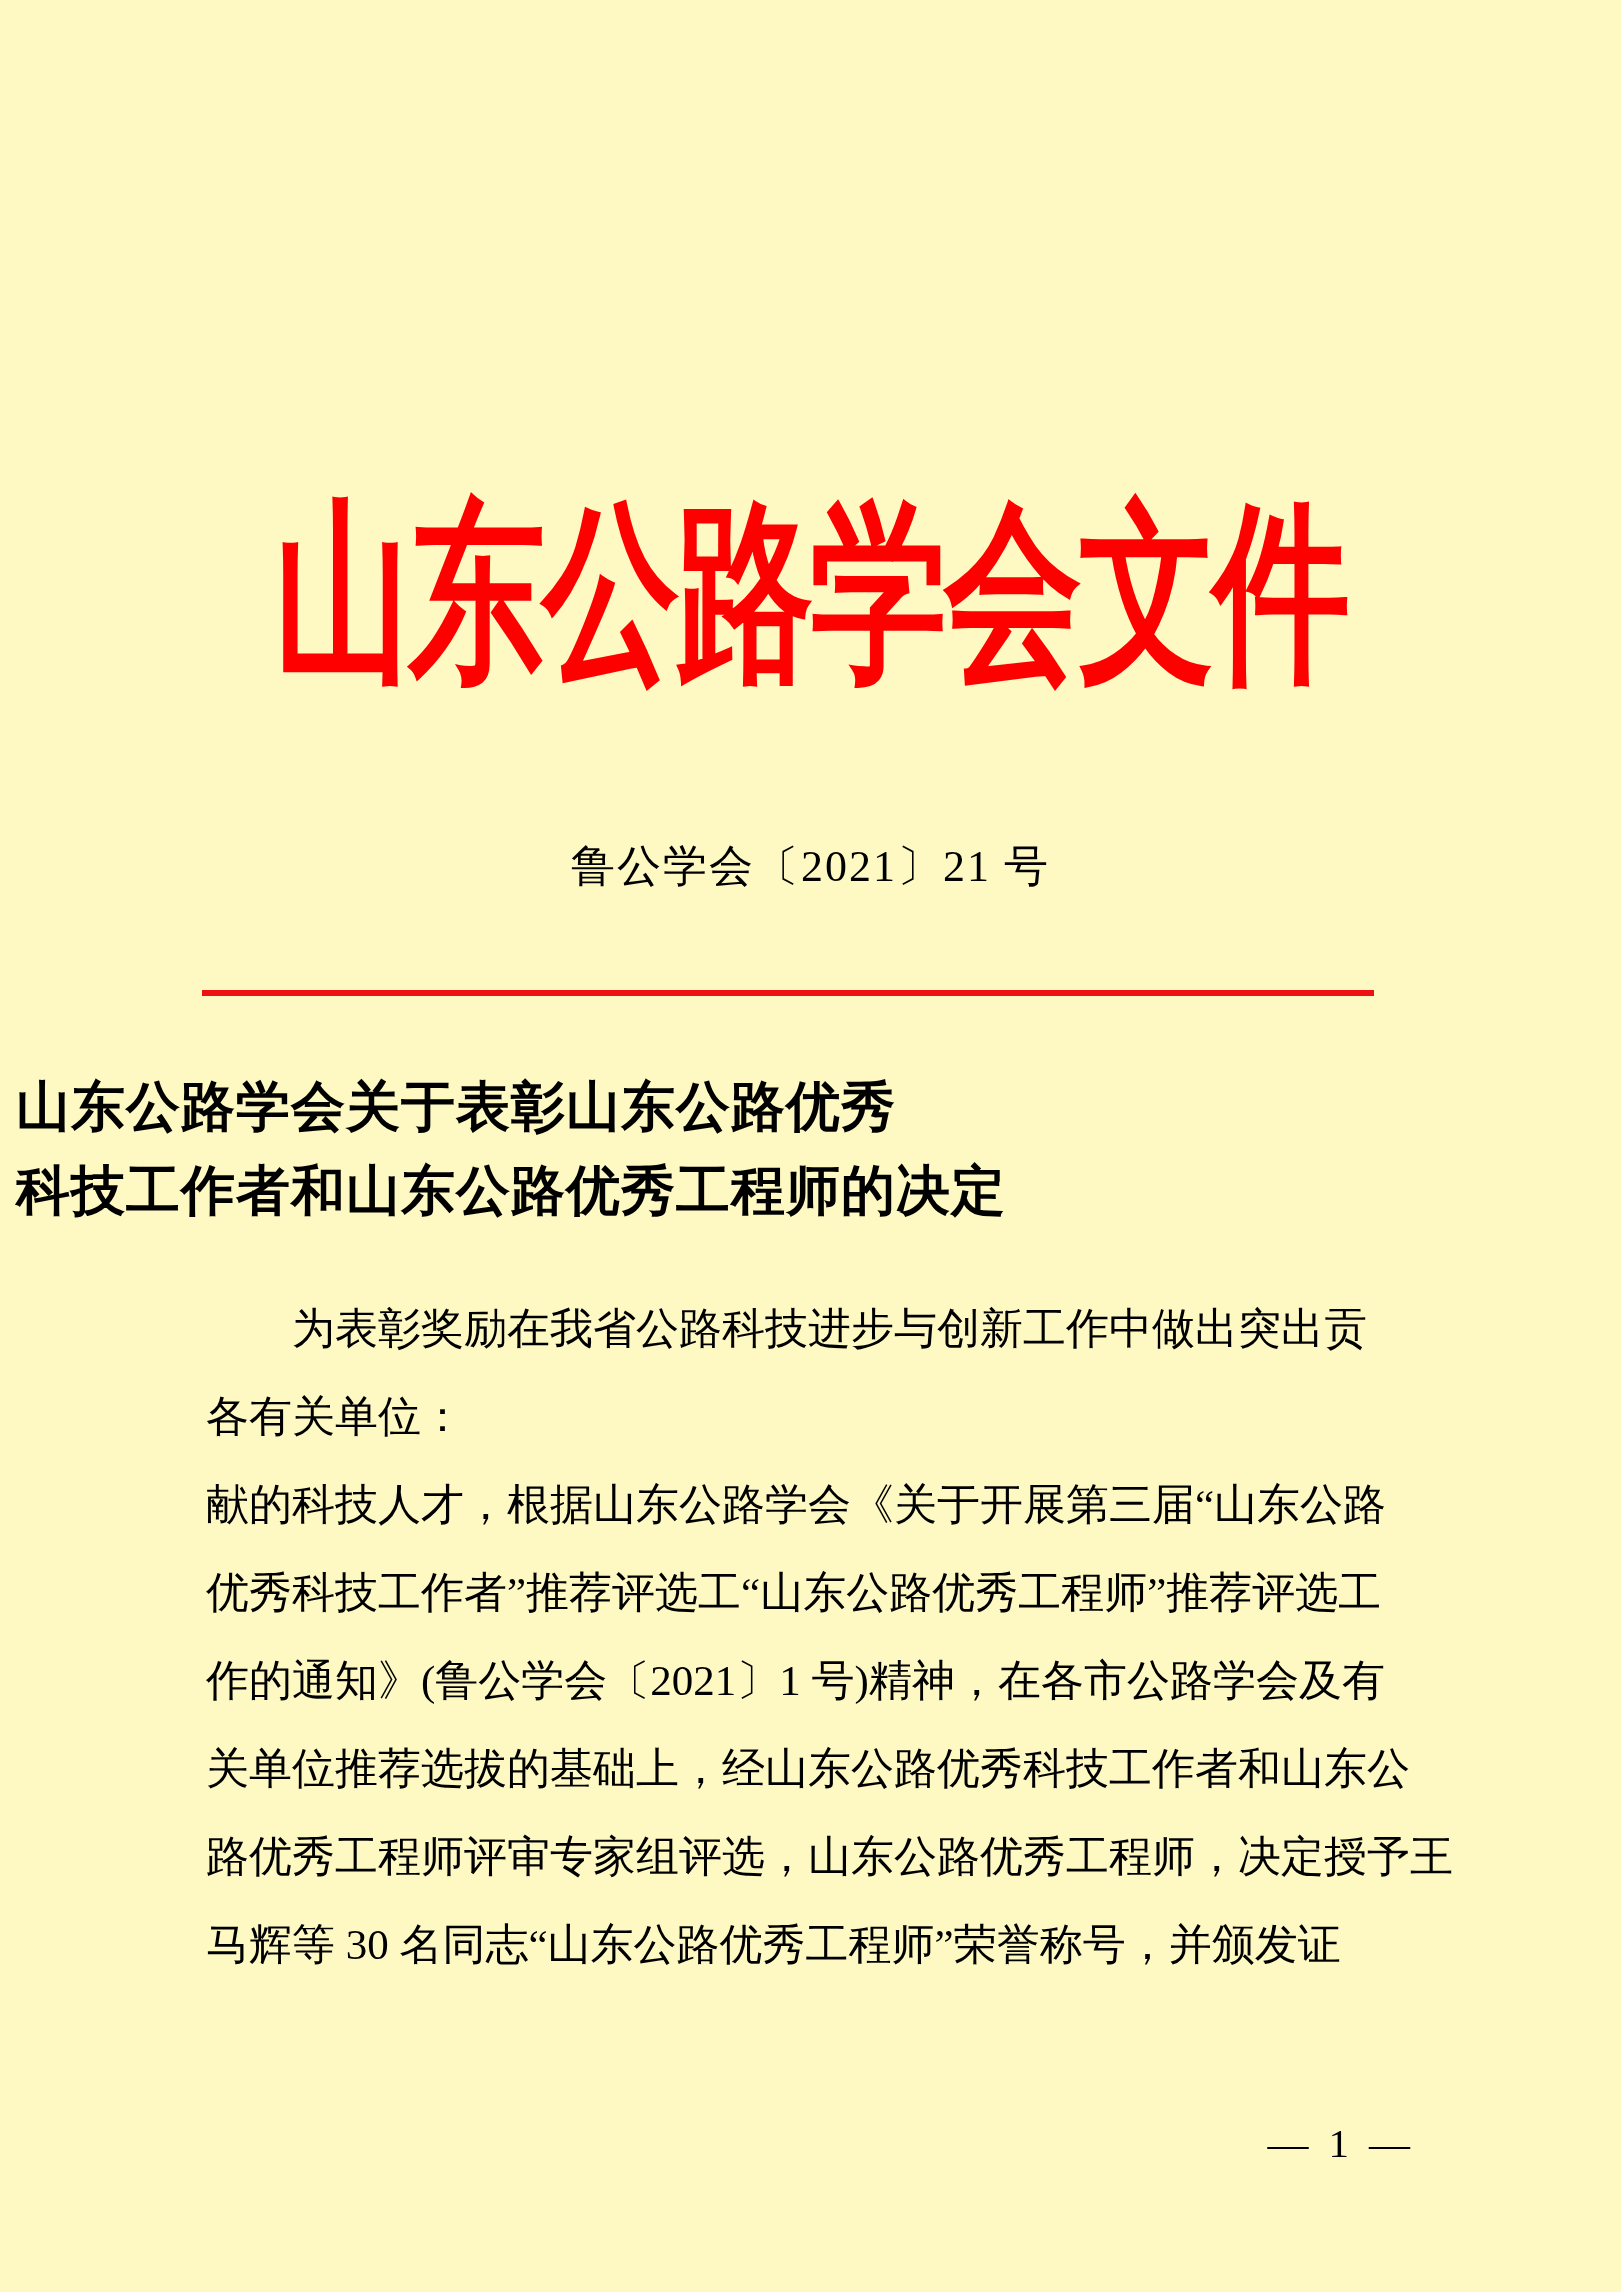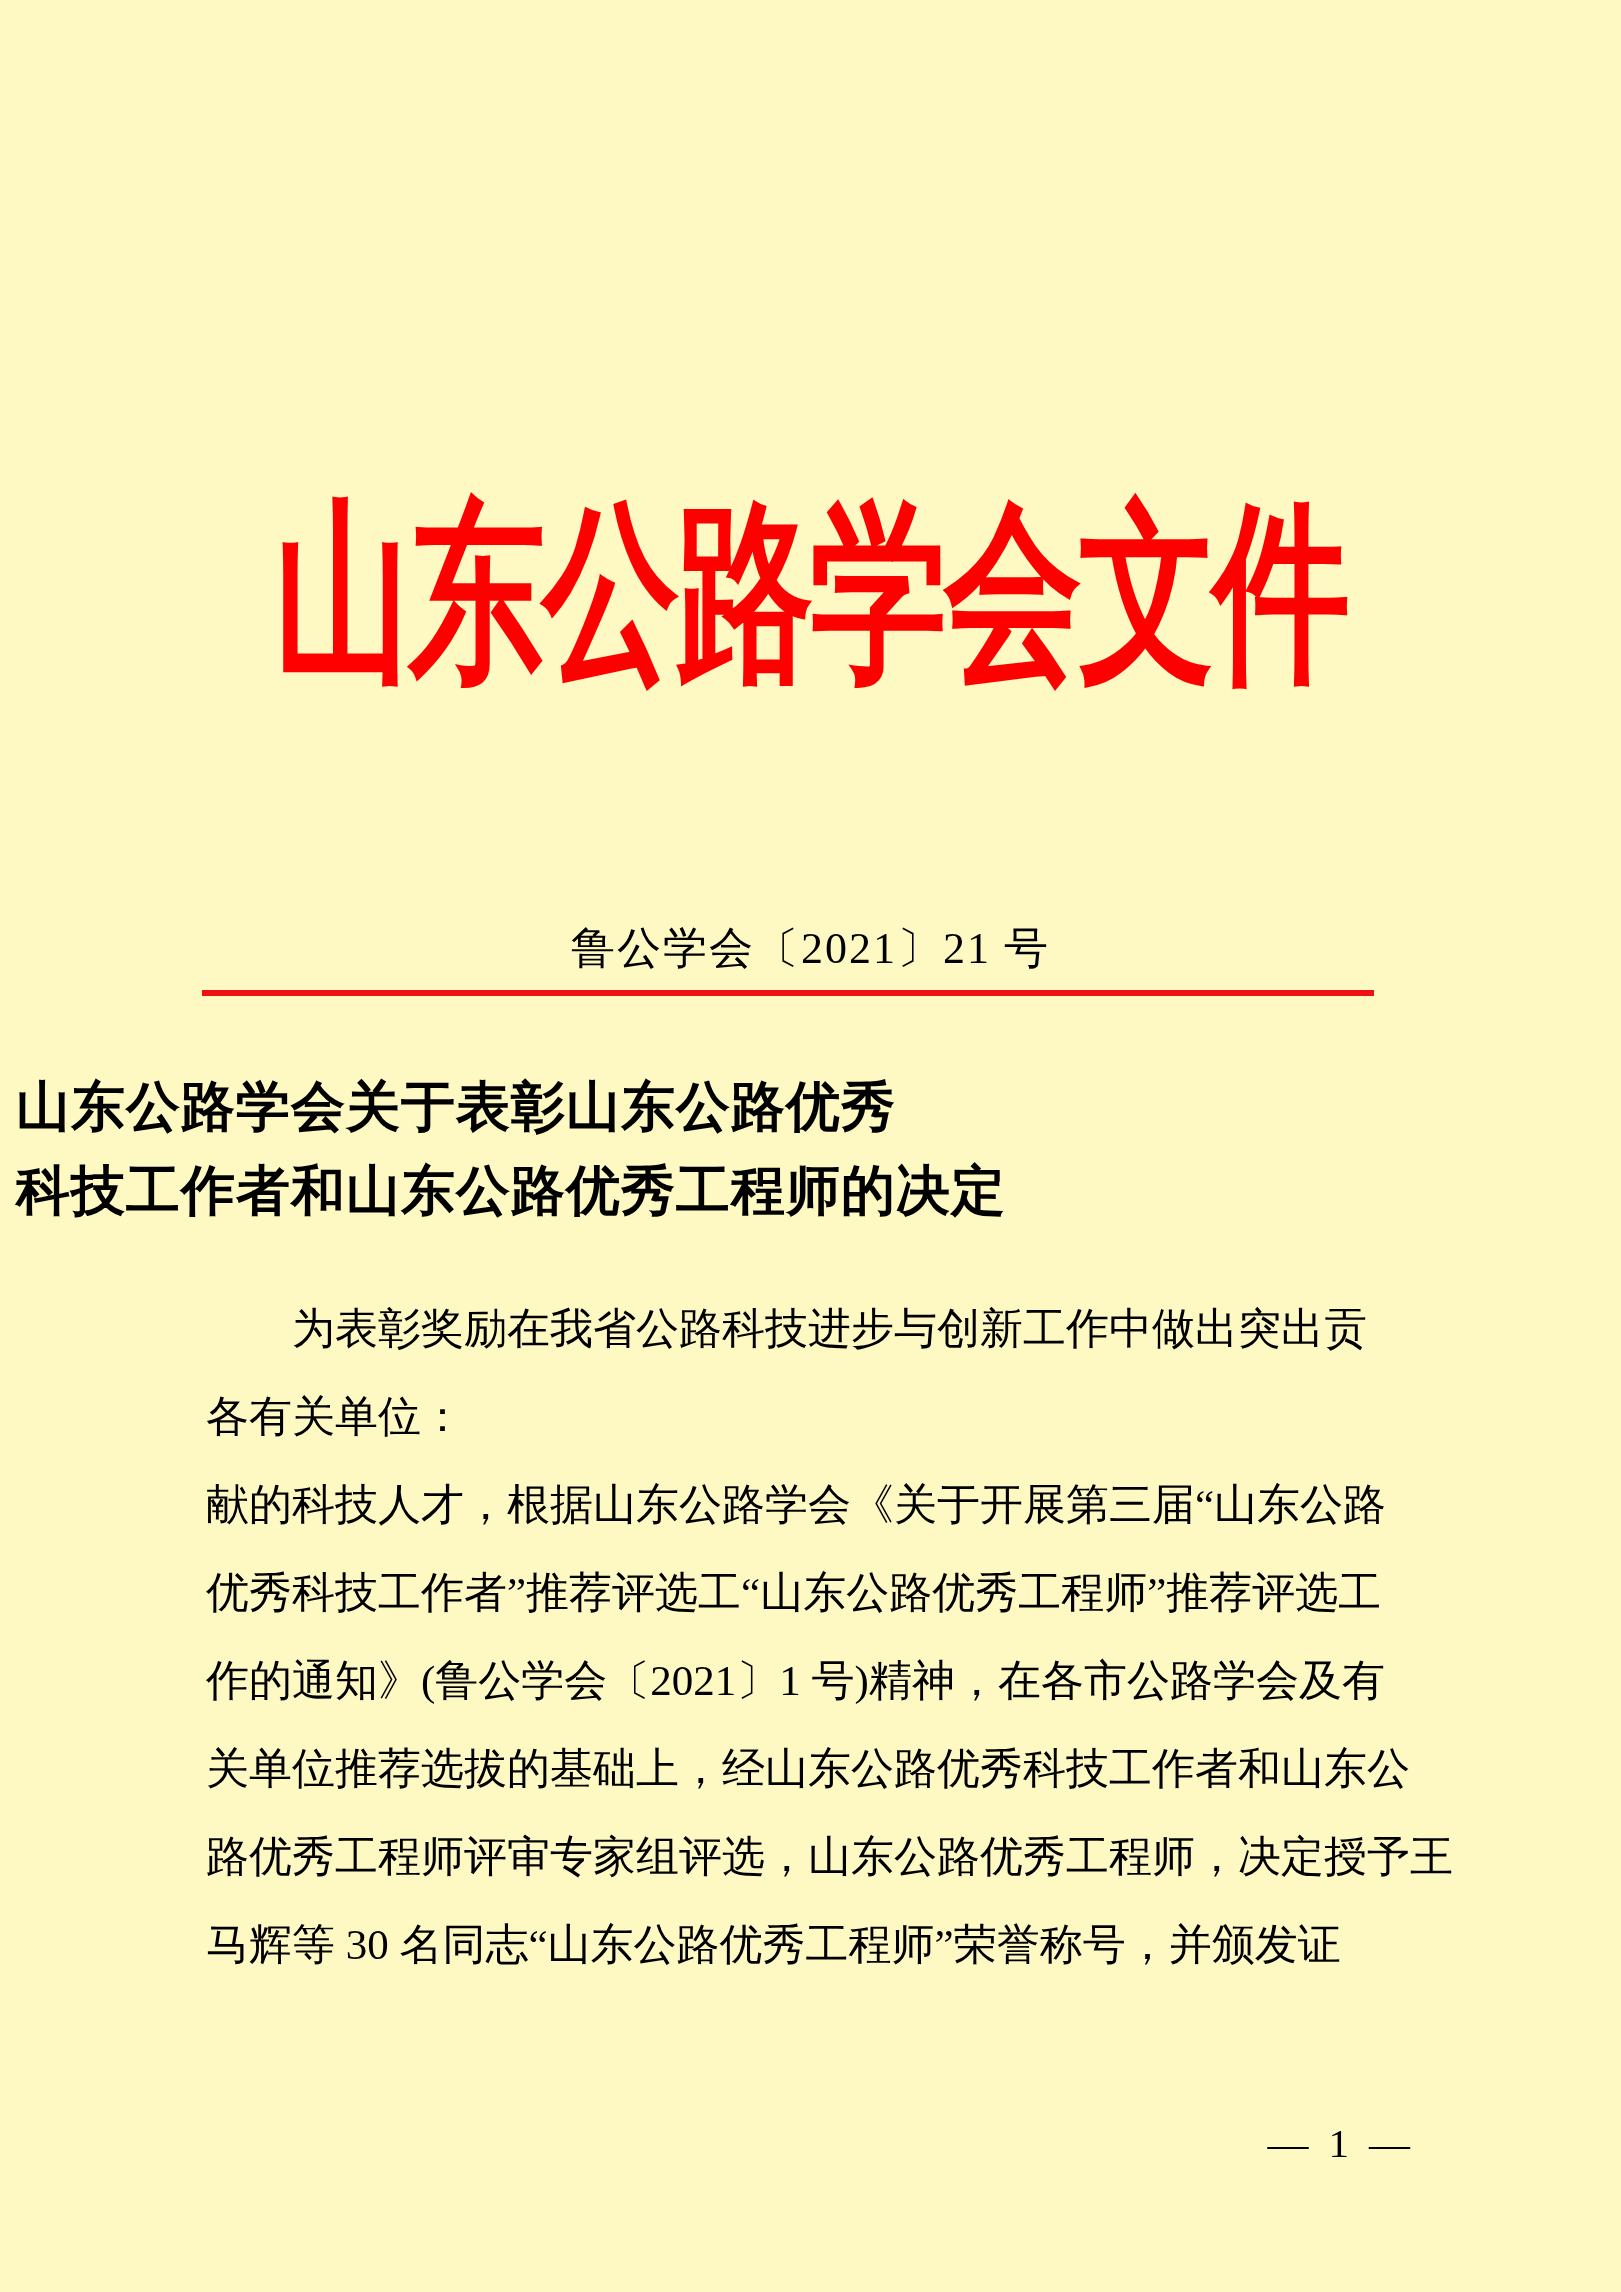--- a/index.html
+++ b/index.html
@@ -28,21 +28,21 @@
     font-weight: 900;
     line-height: 1;
     letter-spacing: -2.9px;
     white-space: nowrap;
     transform: scaleY(1.42);
     transform-origin: center top;
   }
   
   .doc-number {
     position: absolute;
-    top: 923px;
+    top: 841px;
     left: 0;
     width: 100%;
     text-align: center;
     font-size: 44px;
     letter-spacing: 2px;
     line-height: 1.2;
     white-space: nowrap;
   }
   .red-divider {
     position: absolute;

